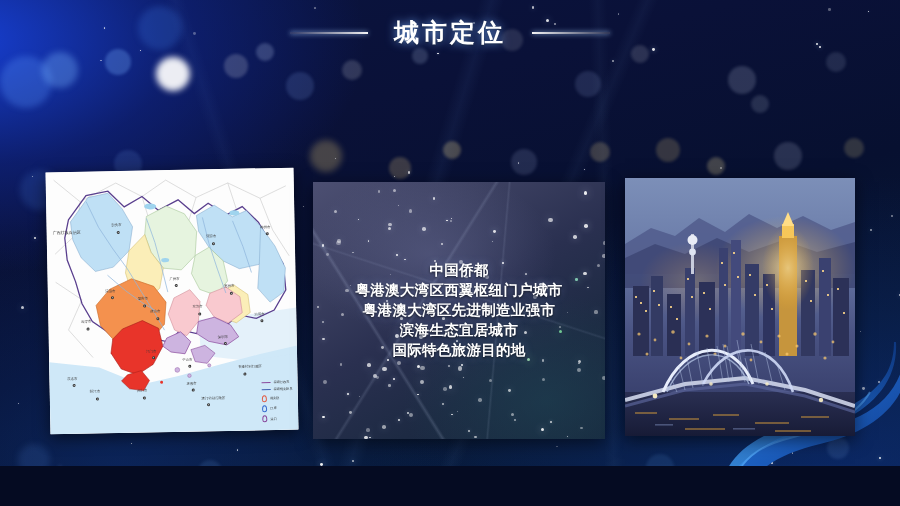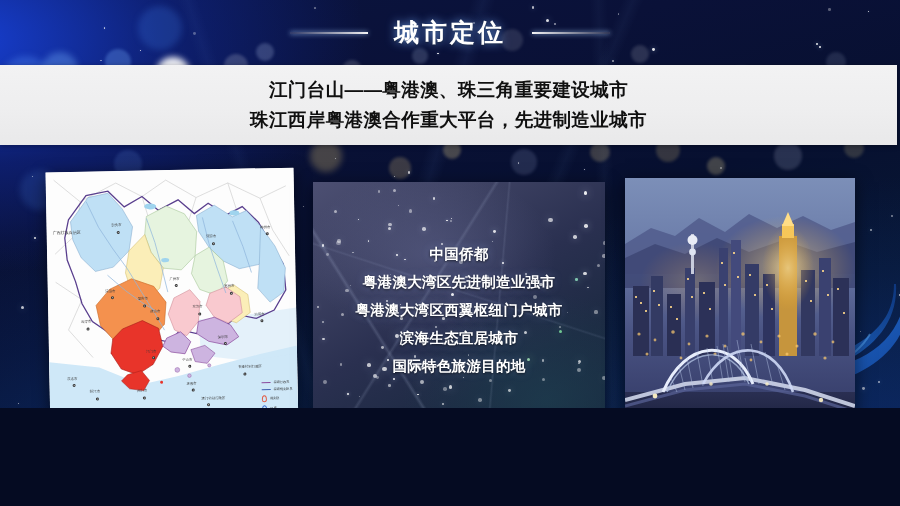--- a/index.html
+++ b/index.html
@@ -6,21 +6,21 @@
   html,body { width:900px; height:506px; overflow:hidden; }
   body {
     font-family:"Liberation Sans","DejaVu Sans",sans-serif;
     background:#050b22;
     position:relative;
   }
 
   
   #slide {
     position:absolute; inset:0;
-    width:900px; height:408px;
+    width:900px; height:466px;
     overflow:hidden;
     background:
       radial-gradient(ellipse 520px 300px at -40px 40px, rgba(24,66,220,0.95) 0%, rgba(16,40,150,0.55) 42%, rgba(7,16,60,0.0) 78%),
       radial-gradient(ellipse 480px 340px at 120px 470px, rgba(14,48,120,0.55) 0%, rgba(8,22,66,0.0) 72%),
       radial-gradient(ellipse 700px 420px at 860px 470px, rgba(12,44,120,0.62) 0%, rgba(6,18,58,0.0) 70%),
       linear-gradient(165deg,#0a1440 0%,#0a1138 28%,#071030 55%,#081834 78%,#0a2144 100%);
     padding-left: 34px;
   }
   .bg-layer { position:absolute; inset:0; pointer-events:none; }
 
@@ -118,21 +118,21 @@
   #panel-lines { position:absolute; inset:0;
     background:
       linear-gradient(58deg, transparent 28%, rgba(200,215,245,0.16) 28.7%, transparent 29.4%),
       linear-gradient(122deg, transparent 40%, rgba(200,215,245,0.13) 40.6%, transparent 41.3%),
       linear-gradient(95deg, transparent 62%, rgba(200,215,245,0.10) 62.5%, transparent 63.1%),
       linear-gradient(18deg, transparent 55%, rgba(190,205,240,0.09) 55.5%, transparent 56.1%);
   }
   #panel-text {
     position:relative; z-index:3;
     display:flex; flex-direction:column; align-items:center;
-    gap:9px; width:100%;
+    gap:1px; width:100%;
   }
   .panel-line {
     color:#ffffff; font-size:14.5px; font-weight:bold;
     letter-spacing:0.3px; white-space:nowrap;
     text-shadow:0 1px 3px rgba(0,0,0,0.75),0 0 8px rgba(160,190,255,0.35);
   }
 
   
   #photo-card {
     position:absolute; left:625px; top:178px; width:230px; height:258px;
@@ -253,24 +253,20 @@
     <path d="M176 10 C178 46 156 72 124 88 C96 102 62 102 40 118 C28 127 22 134 18 140 L6 140 C12 126 26 112 48 102 C82 87 120 84 146 64 C166 49 174 32 174 10 Z" fill="url(#rg2)" opacity="0.8"></path>
     <path d="M150 60 C134 88 100 98 70 106 C46 112 30 122 22 134" stroke="#5aa9f5" stroke-width="2" fill="none" opacity="0.5"></path>
   </svg>
 
   <div id="titlebar">
     <div id="title-rule-left"></div>
     <div id="title-text">城市定位</div>
     <div id="title-rule-right"></div>
   </div>
 
-  <div id="subtitle-band">
-    <div class="subtitle-line">江门台山——粤港澳、珠三角重要建设城市</div>
-    <div class="subtitle-line">珠江西岸粤港澳合作重大平台，先进制造业城市</div>
-  </div>
 
   <div id="map-card">
     <div id="map-canvas">
       <svg viewBox="0 0 248 262" width="248" height="262">
         <rect x="0" y="0" width="248" height="262" fill="#fdfdfd"></rect>
 
         <path d="M0 190 L50 196 L92 214 L130 206 L168 196 L210 186 L248 178 L248 262 L0 262 Z" fill="#cfe8f8"></path>
         <path d="M150 150 L200 146 L248 140 L248 186 L196 192 L152 186 Z" fill="#cfe8f8" opacity="0.55"></path>
 
         <g stroke="#c9c9c9" stroke-width="0.6" fill="none">
@@ -518,22 +514,22 @@
         <div class="dot" style="left: 82.5331px; top: 71.5914px; width: 2.02116px; height: 2.02116px; opacity: 0.939921; box-shadow: rgba(220, 235, 255, 0.753) 0px 0px 4.44654px;"></div>
         <div class="dot" style="left: 87.3362px; top: 134.83px; width: 2.74031px; height: 2.74031px; opacity: 0.72003; box-shadow: rgba(220, 235, 255, 0.576) 0px 0px 6.02869px;"></div>
         <div class="dot" style="left: 107.395px; top: 183.888px; width: 4.26133px; height: 4.26133px; opacity: 0.474064; box-shadow: rgba(220, 235, 255, 0.38) 0px 0px 9.37492px;"></div>
         <div class="dot" style="left: 246px; top: 148px; width: 3.4px; height: 3.4px; background: rgb(127, 227, 160); opacity: 0.85; box-shadow: rgb(127, 227, 160) 0px 0px 10.2px;"></div>
         <div class="dot" style="left: 262px; top: 96px; width: 2.6px; height: 2.6px; background: rgb(143, 224, 192); opacity: 0.85; box-shadow: rgb(143, 224, 192) 0px 0px 7.8px;"></div>
         <div class="dot" style="left: 214px; top: 176px; width: 3px; height: 3px; background: rgb(168, 232, 184); opacity: 0.85; box-shadow: rgb(168, 232, 184) 0px 0px 9px;"></div>
       </div>
     <div id="panel-lines"></div>
     <div id="panel-text">
       <div class="panel-line">中国侨都</div>
+      <div class="panel-line">粤港澳大湾区西翼枢纽门户城市</div>
       <div class="panel-line">粤港澳大湾区先进制造业强市</div>
-      <div class="panel-line">粤港澳大湾区西翼枢纽门户城市</div>
       <div class="panel-line">滨海生态宜居城市</div>
       <div class="panel-line">国际特色旅游目的地</div>
     </div>
   </div>
 
   <div id="photo-card">
     <svg viewBox="0 0 230 258" width="230" height="258">
       <defs>
         <linearGradient id="sky" x1="0" y1="0" x2="0" y2="1">
           <stop offset="0%" stop-color="#7c8fb8"></stop>

